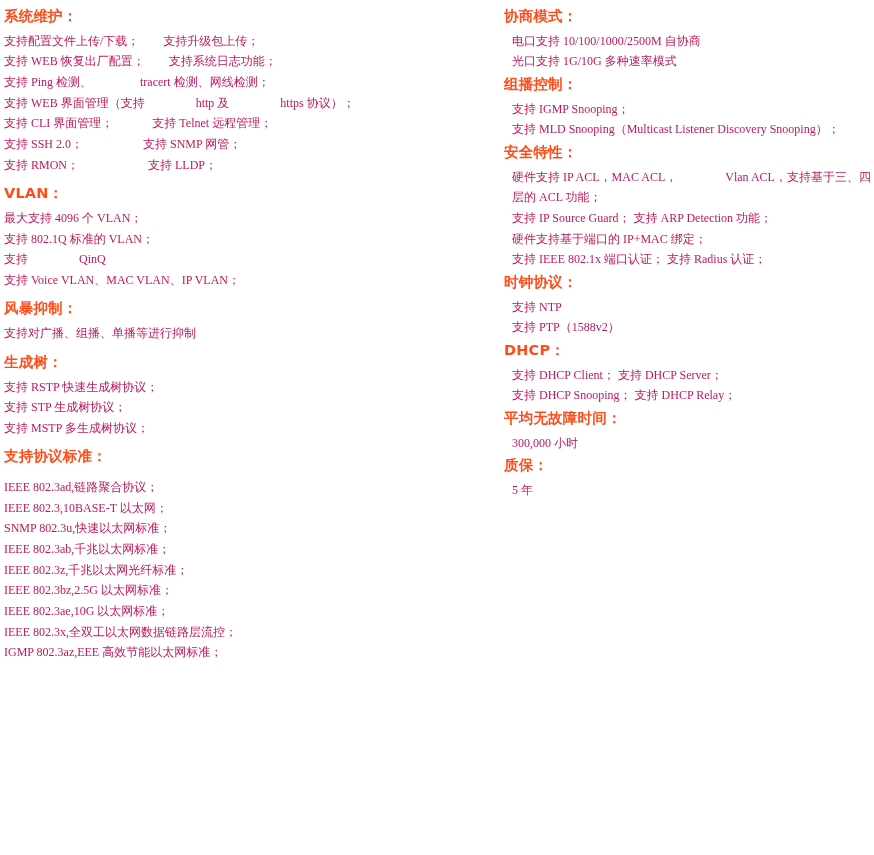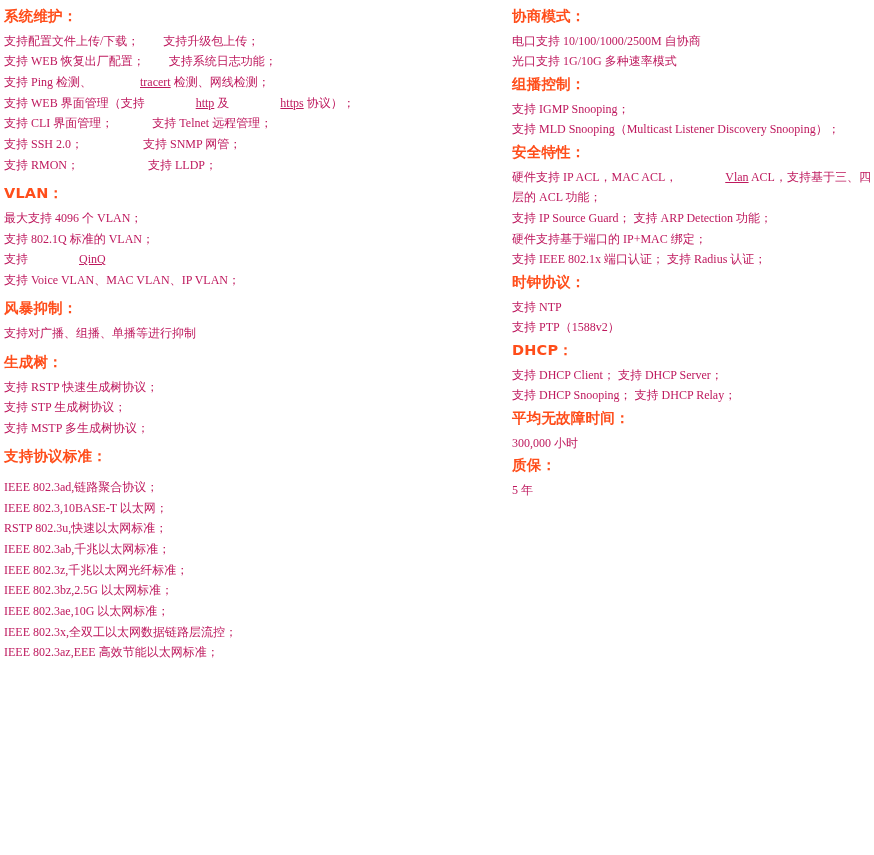--- a/index.html
+++ b/index.html
@@ -39,39 +39,37 @@
   .section-title {
     color: #ff4d1a;
     font-weight: bold;
     font-size: 14.5px;
     font-family: "DejaVu Sans", sans-serif;
     margin: 0 0 3px 0;
     line-height: 1.5;
     letter-spacing: 0.2px;
   }
   .col-right .section-title {
-    margin-left: 8px;
   }
   .line {
     font-size: 12px;
     line-height: 1.72;
     color: #be185d;
     font-family: "Liberation Serif", serif;
     white-space: pre;
     margin: 0;
   }
   .col-right .line {
     margin-left: 8px;
     white-space: normal;
   }
   .blk {
     margin-bottom: 2px;
   }
   .u {
-    text-decoration: underline;
     padding-left: 48px;
   }
   .spacer-6 { height: 6px; }
   .wrapline {
     text-indent: 0;
   }
 </style>
 </head>
 <body>
 
@@ -116,27 +114,27 @@
       <div class="line">支持 MSTP 多生成树协议；</div>
     </div>
 
     <div class="spacer-6"></div>
 
     <div class="blk">
       <div class="section-title">支持协议标准：</div>
       <div class="spacer-6"></div>
       <div class="line">IEEE 802.3ad,链路聚合协议；</div>
       <div class="line">IEEE 802.3,10BASE-T 以太网；</div>
-      <div class="line">RSTP 802.3u,快速以太网标准；</div>
+      <div class="line">SNMP 802.3u,快速以太网标准；</div>
       <div class="line">IEEE 802.3ab,千兆以太网标准；</div>
       <div class="line">IEEE 802.3z,千兆以太网光纤标准；</div>
       <div class="line">IEEE 802.3bz,2.5G 以太网标准；</div>
       <div class="line">IEEE 802.3ae,10G 以太网标准；</div>
       <div class="line">IEEE 802.3x,全双工以太网数据链路层流控；</div>
-      <div class="line">IEEE 802.3az,EEE 高效节能以太网标准；</div>
+      <div class="line">IGMP 802.3az,EEE 高效节能以太网标准；</div>
     </div>
 
   </div>
 
   <div class="col col-right">
 
     <div class="blk">
       <div class="section-title">协商模式：</div>
       <div class="line">电口支持 10/100/1000/2500M 自协商</div>
       <div class="line">光口支持 1G/10G 多种速率模式</div>

